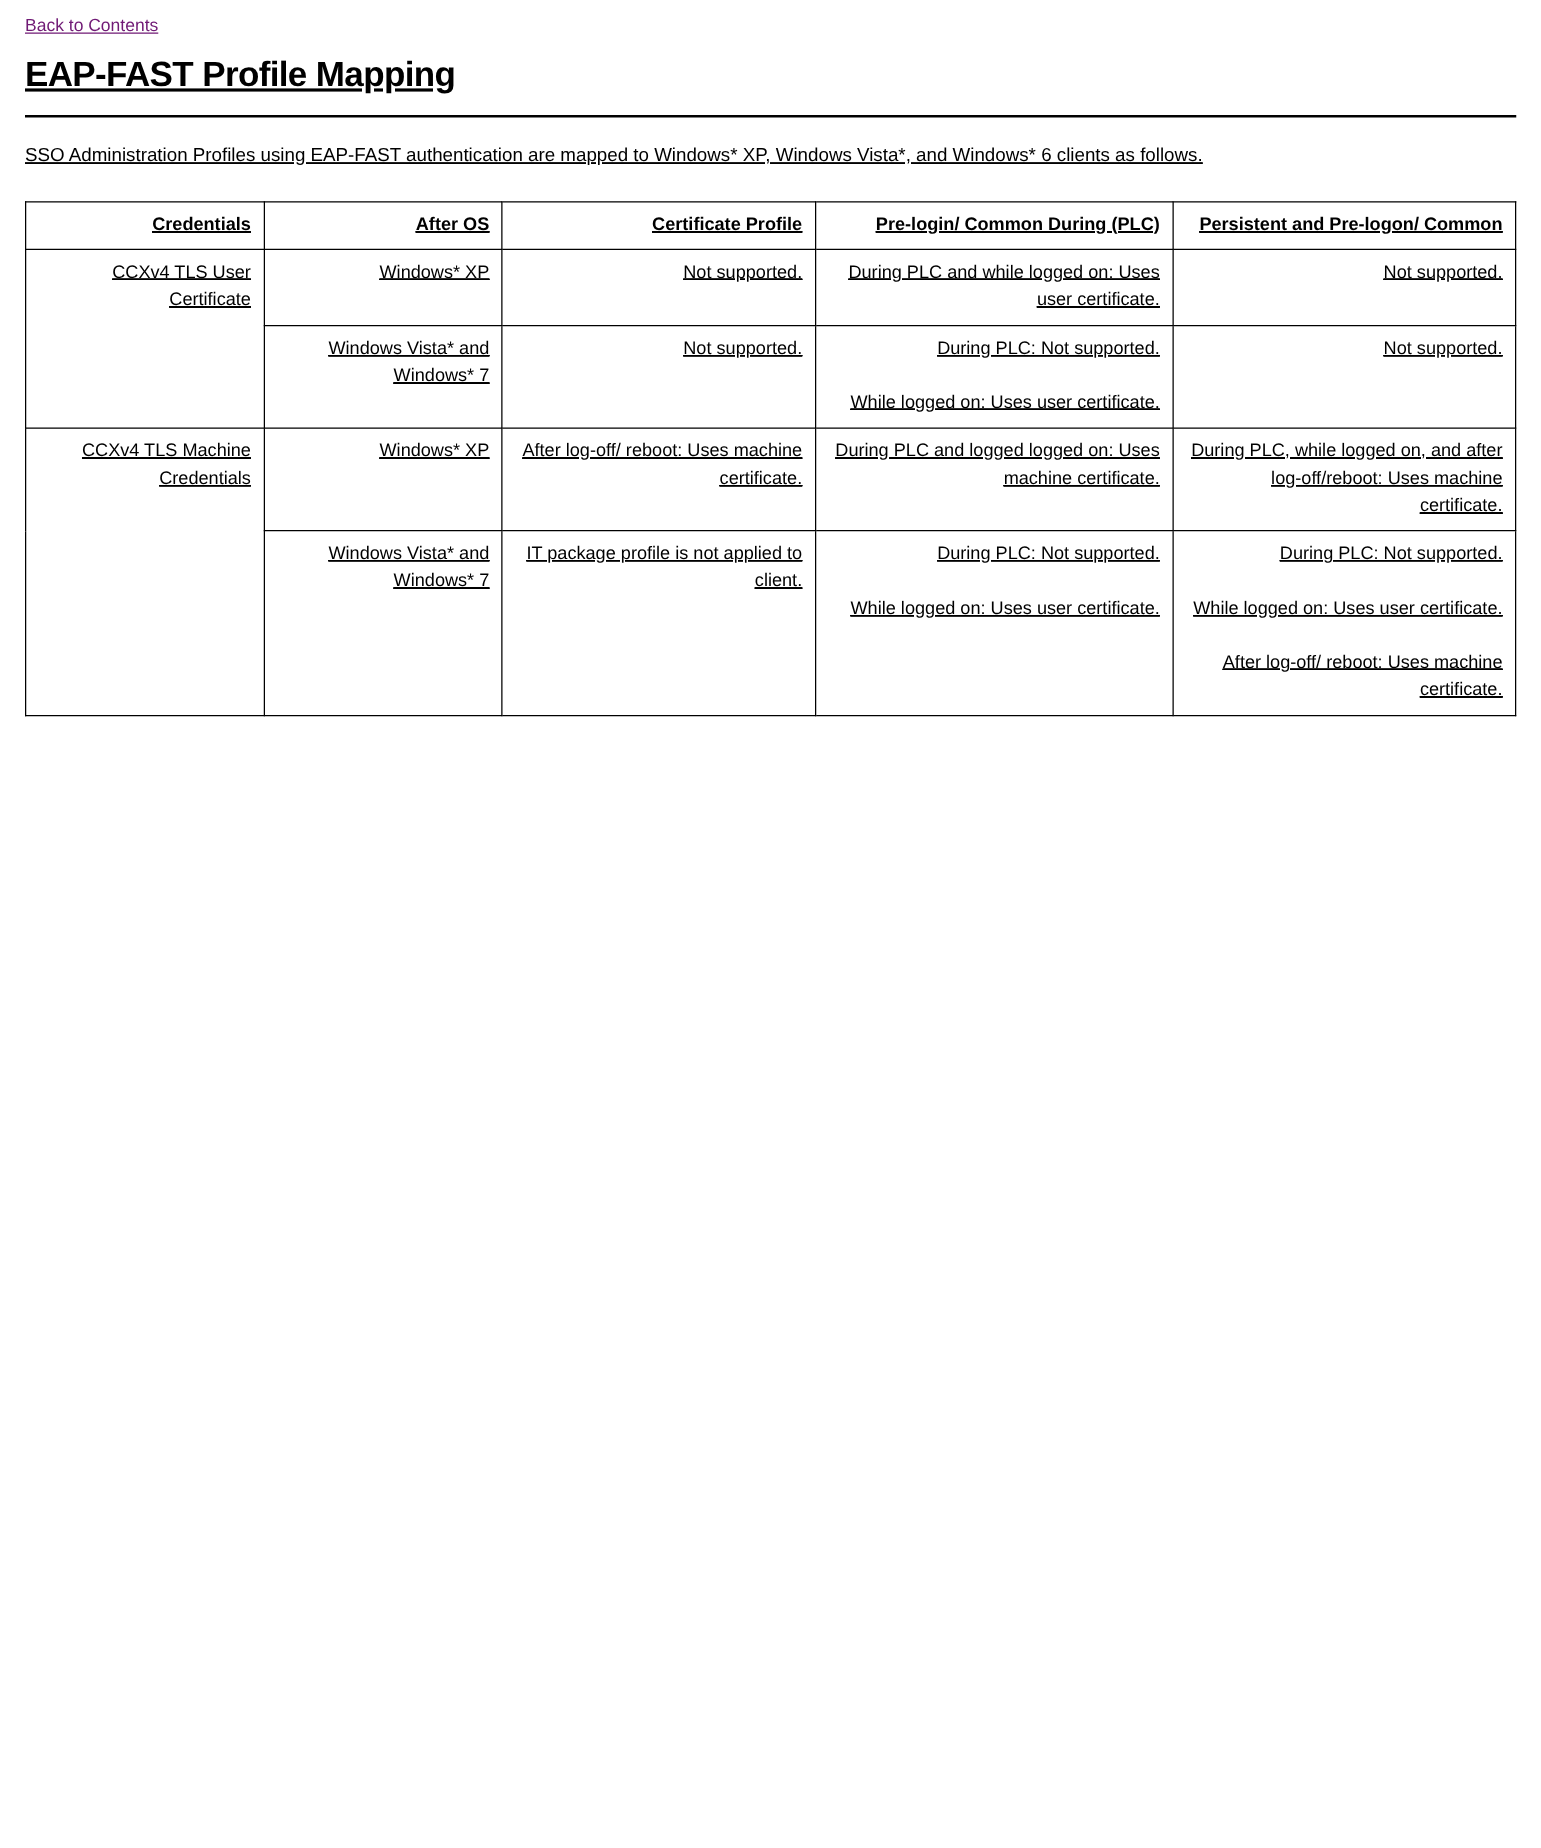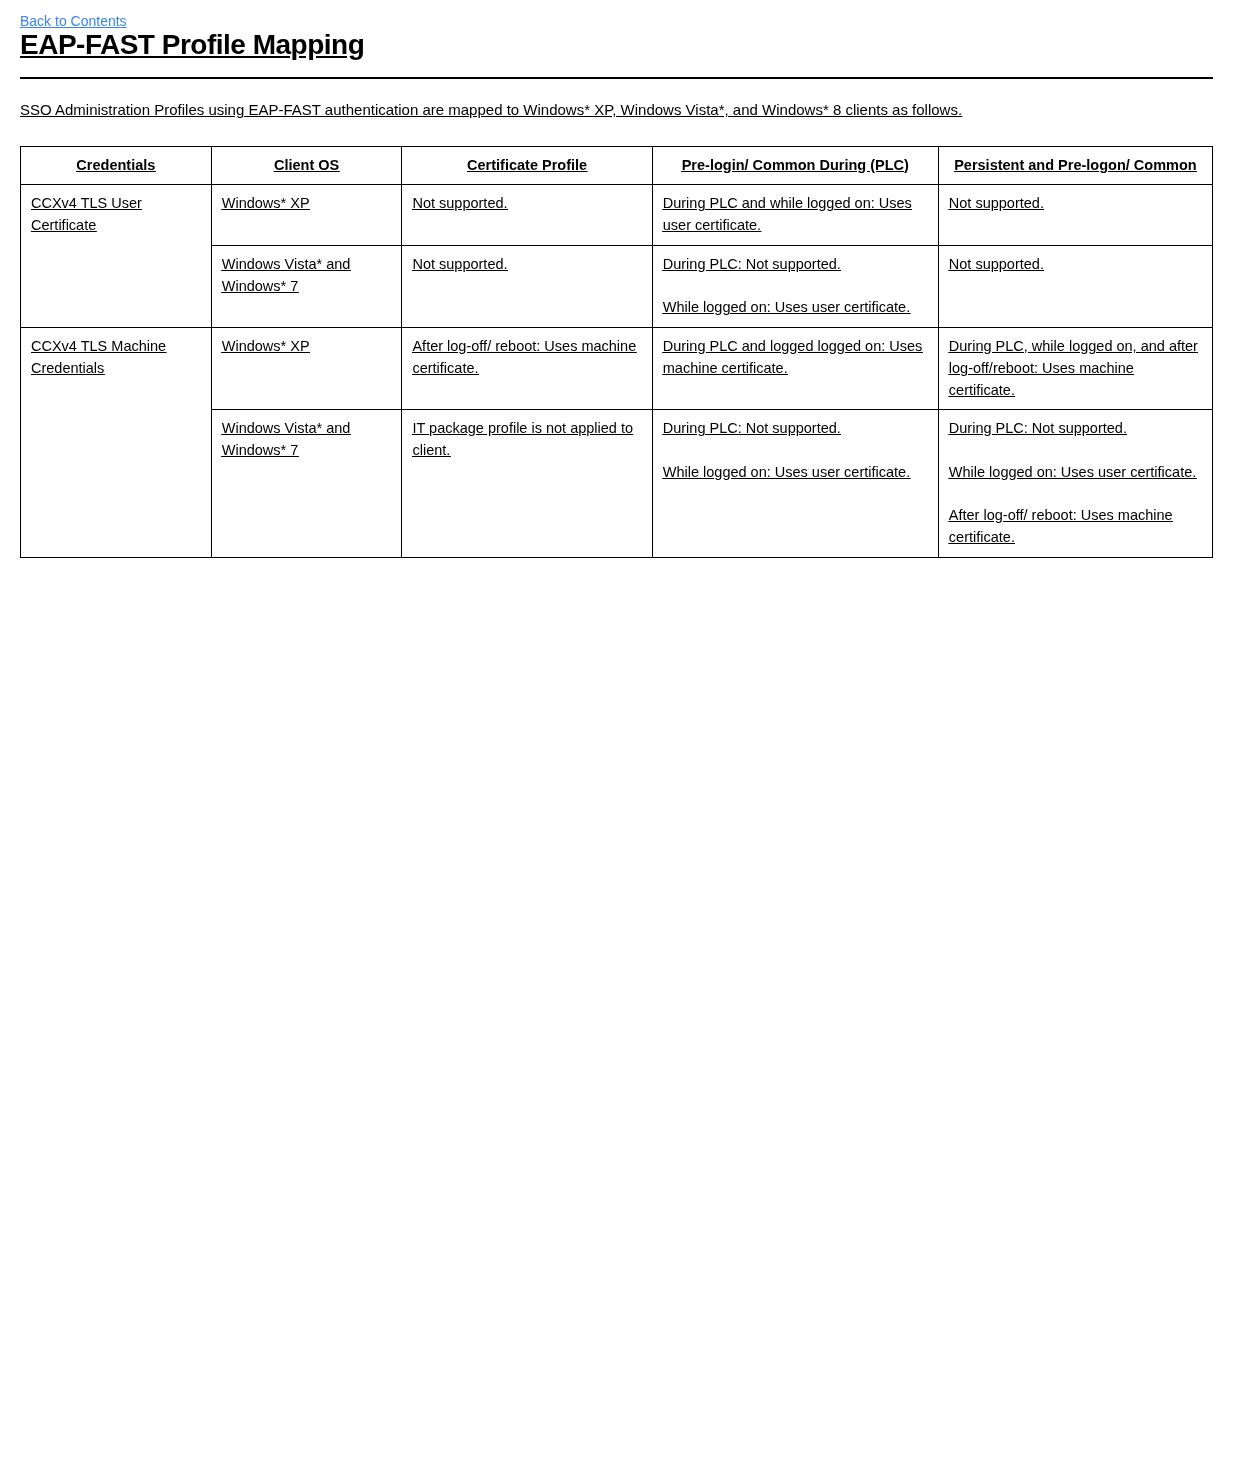--- a/index.html
+++ b/index.html
@@ -12,25 +12,26 @@
     body {
       font-family: Arial, sans-serif;
       font-size: 15px;
       background: #ffffff;
       color: #000000;
       padding: 12px 20px;
       max-width: 1233px;
     }
 
     #back-link {
-      color: #3b82f6;
+      color: #701a75;
       text-decoration: underline;
       cursor: pointer;
       font-size: 14px;
       display: inline-block;
+      margin-bottom: 16px;
     }
 
     #page-title {
       font-size: 28px;
       font-weight: bold;
       margin-bottom: 16px;
       letter-spacing: -0.5px;
     }
 
     .divider {
@@ -42,20 +43,21 @@
     .intro-text {
       font-size: 15px;
       margin-bottom: 24px;
       line-height: 1.5;
     }
 
     table {
       border-collapse: collapse;
       width: 100%;
       table-layout: fixed;
+      text-align: right;
     }
 
     th, td {
       border: 1px solid #000;
       padding: 8px 10px;
       vertical-align: top;
       font-size: 14.5px;
       line-height: 1.5;
     }
 
@@ -74,34 +76,34 @@
 <body>
 
 
 
 <a id="back-link">Back to Contents</a>
 
 <h1 id="page-title">EAP-FAST Profile Mapping</h1>
 
 <hr class="divider">
 
-<p class="intro-text">SSO Administration Profiles using EAP-FAST authentication are mapped to Windows* XP, Windows Vista*, and Windows* 8 clients as follows.</p>
+<p class="intro-text">SSO Administration Profiles using EAP-FAST authentication are mapped to Windows* XP, Windows Vista*, and Windows* 6 clients as follows.</p>
 
 <table>
   <colgroup>
     <col class="col-credentials">
     <col class="col-client-os">
     <col class="col-persistent">
     <col class="col-prelogin">
     <col class="col-persistent-prelogon">
   </colgroup>
   <thead>
     <tr>
       <th>Credentials</th>
-      <th>Client OS</th>
+      <th>After OS</th>
       <th>Certificate Profile</th>
       <th>Pre-login/ Common During (PLC)</th>
       <th>Persistent and Pre-logon/ Common</th>
     </tr>
   </thead>
   <tbody id="table-body">
   <tr>
         <td rowspan="2">CCXv4 TLS User Certificate</td>
         <td>Windows* XP</td>
         <td>Not supported.</td>

